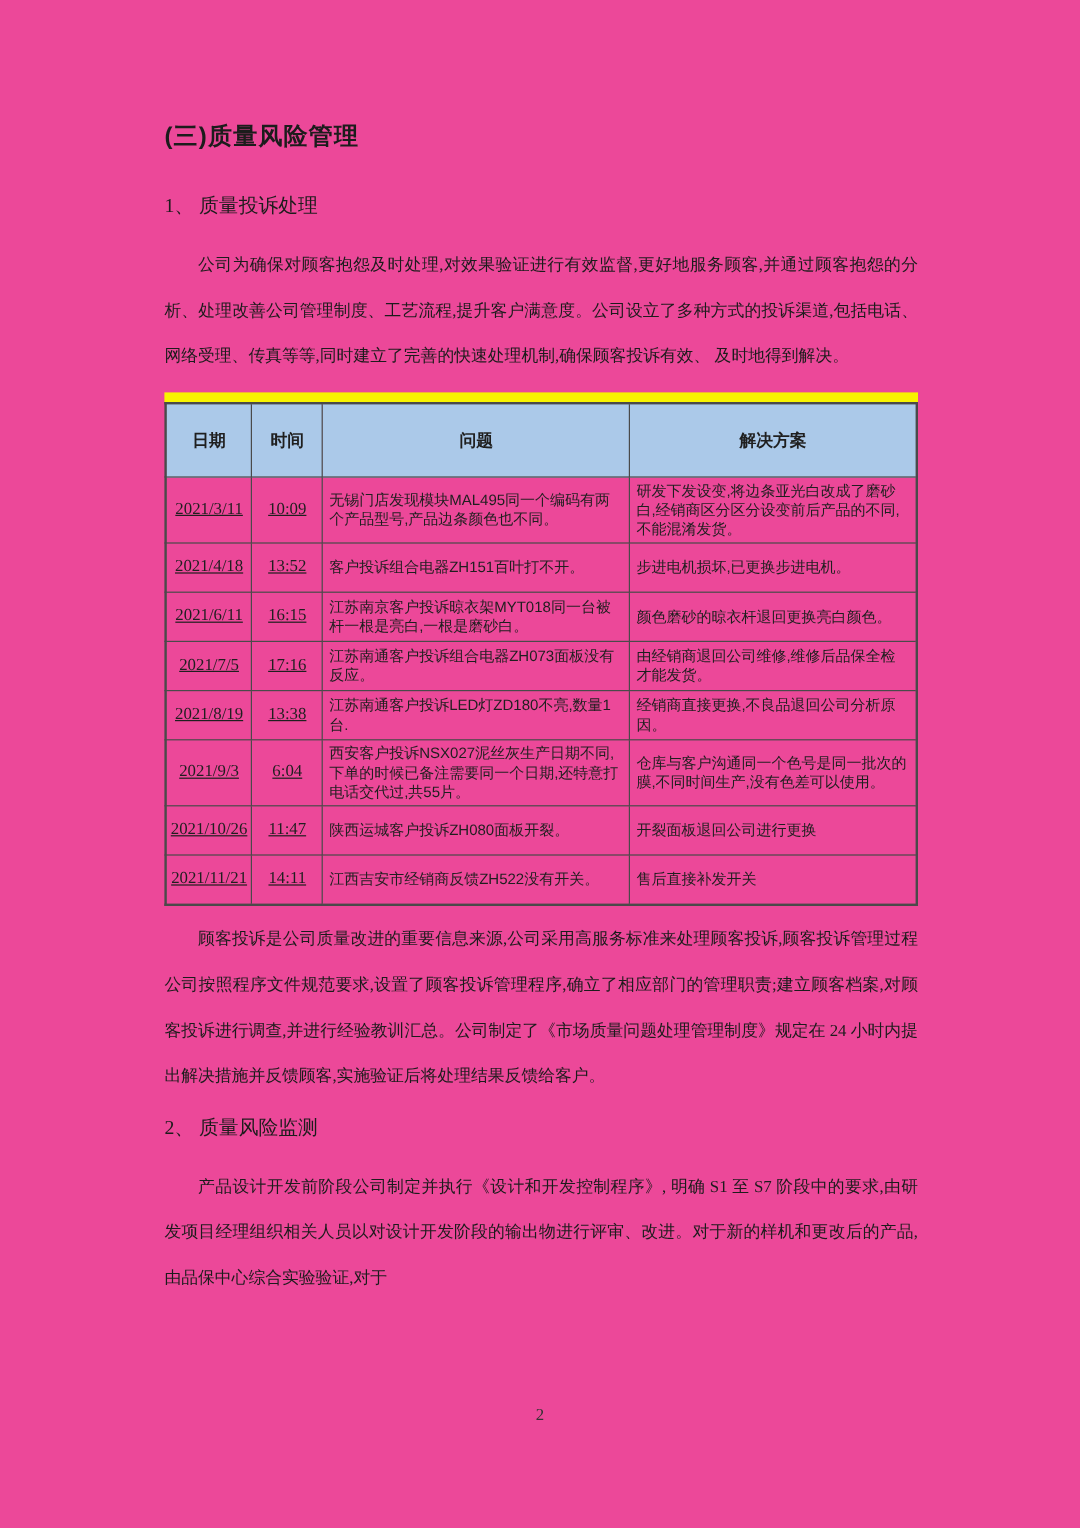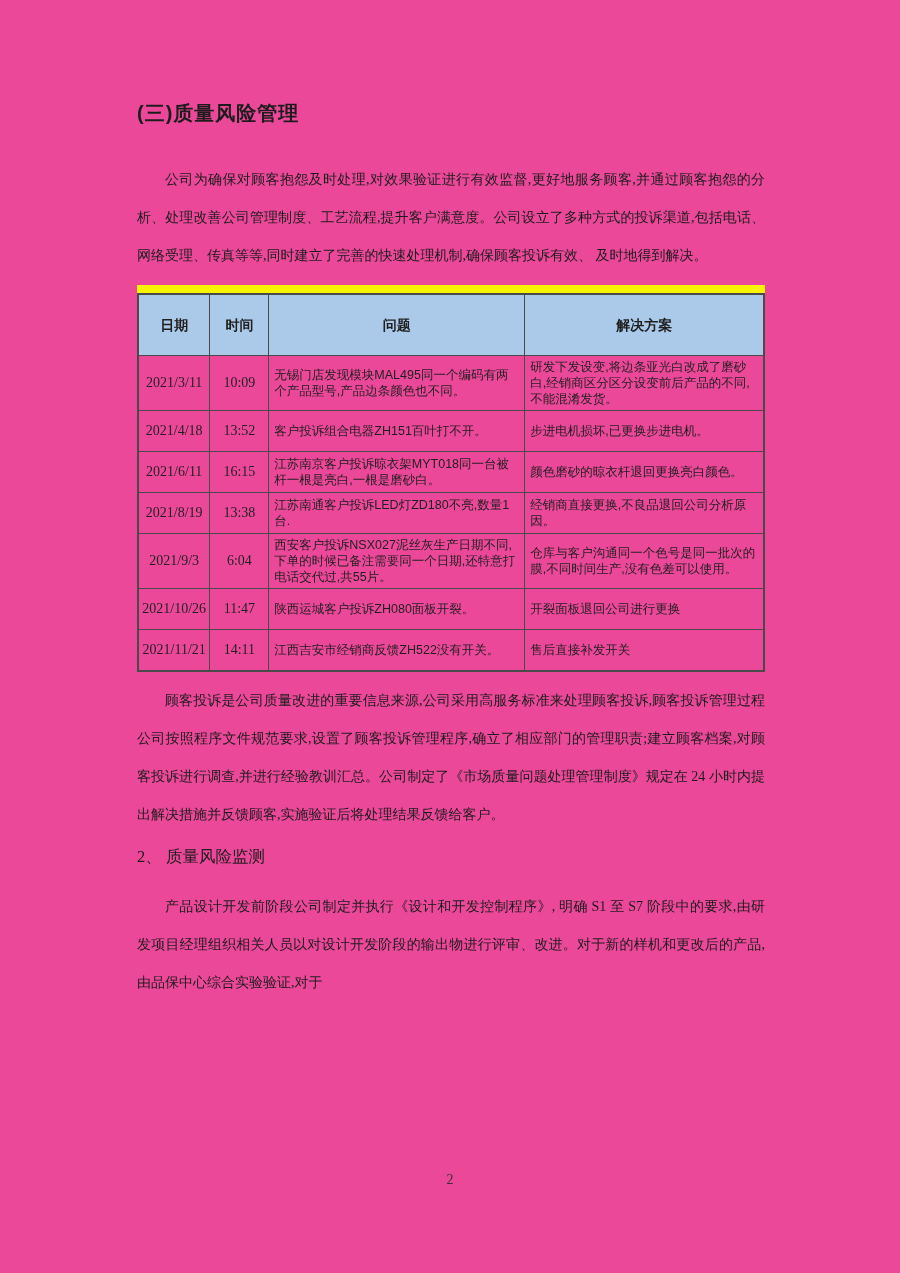--- a/index.html
+++ b/index.html
@@ -69,20 +69,21 @@
     height:30px;
     padding:15px 4px;
     text-align:center;
   }
   td.col-date,td.col-time{
     text-align:center;
     font-family:"Liberation Serif","DejaVu Serif",serif;
     font-size:14px;
     padding:3px 2px;
     height:34px;
+    text-decoration:underline;
   }
   td.col-problem,td.col-solution{
     text-align:left;
     padding:3px 5px;
     height:34px;
   }
   col.c-date{width:11.5%;}
   col.c-time{width:9.4%;}
   col.c-problem{width:40.9%;}
   col.c-solution{width:38.2%;}
@@ -97,20 +98,21 @@
   }
 </style>
 </head>
 <body>
 
 <div class="page">
   <div class="content">
 
     <h1 class="doc-title">(三)质量风险管理</h1>
 
+    <div class="section-heading">1、 质量投诉处理</div>
 
     <p class="para p1">公司为确保对顾客抱怨及时处理,对效果验证进行有效监督,更好地服务顾客,并通过顾客抱怨的分析、处理改善公司管理制度、工艺流程,提升客户满意度。公司设立了多种方式的投诉渠道,包括电话、网络受理、传真等等,同时建立了完善的快速处理机制,确保顾客投诉有效、 及时地得到解决。</p>
 
     <div class="table-wrap">
       <div class="accent-strip"></div>
       <table class="complaints">
         <colgroup>
           <col class="c-date">
             <col class="c-time">
             <col class="c-problem">
@@ -135,20 +137,26 @@
               <td class="col-date">2021/4/18</td>
               <td class="col-time">13:52</td>
               <td class="col-problem">客户投诉组合电器ZH151百叶打不开。</td>
               <td class="col-solution">步进电机损坏,已更换步进电机。</td>
             </tr>
             <tr>
               <td class="col-date">2021/6/11</td>
               <td class="col-time">16:15</td>
               <td class="col-problem">江苏南京客户投诉晾衣架MYT018同一台被杆一根是亮白,一根是磨砂白。</td>
               <td class="col-solution">颜色磨砂的晾衣杆退回更换亮白颜色。</td>
+            </tr>
+            <tr>
+              <td class="col-date">2021/7/5</td>
+              <td class="col-time">17:16</td>
+              <td class="col-problem">江苏南通客户投诉组合电器ZH073面板没有反应。</td>
+              <td class="col-solution">由经销商退回公司维修,维修后品保全检才能发货。</td>
             </tr>
             <tr>
               <td class="col-date">2021/8/19</td>
               <td class="col-time">13:38</td>
               <td class="col-problem">江苏南通客户投诉LED灯ZD180不亮,数量1台.</td>
               <td class="col-solution">经销商直接更换,不良品退回公司分析原因。</td>
             </tr>
             <tr>
               <td class="col-date">2021/9/3</td>
               <td class="col-time">6:04</td>

